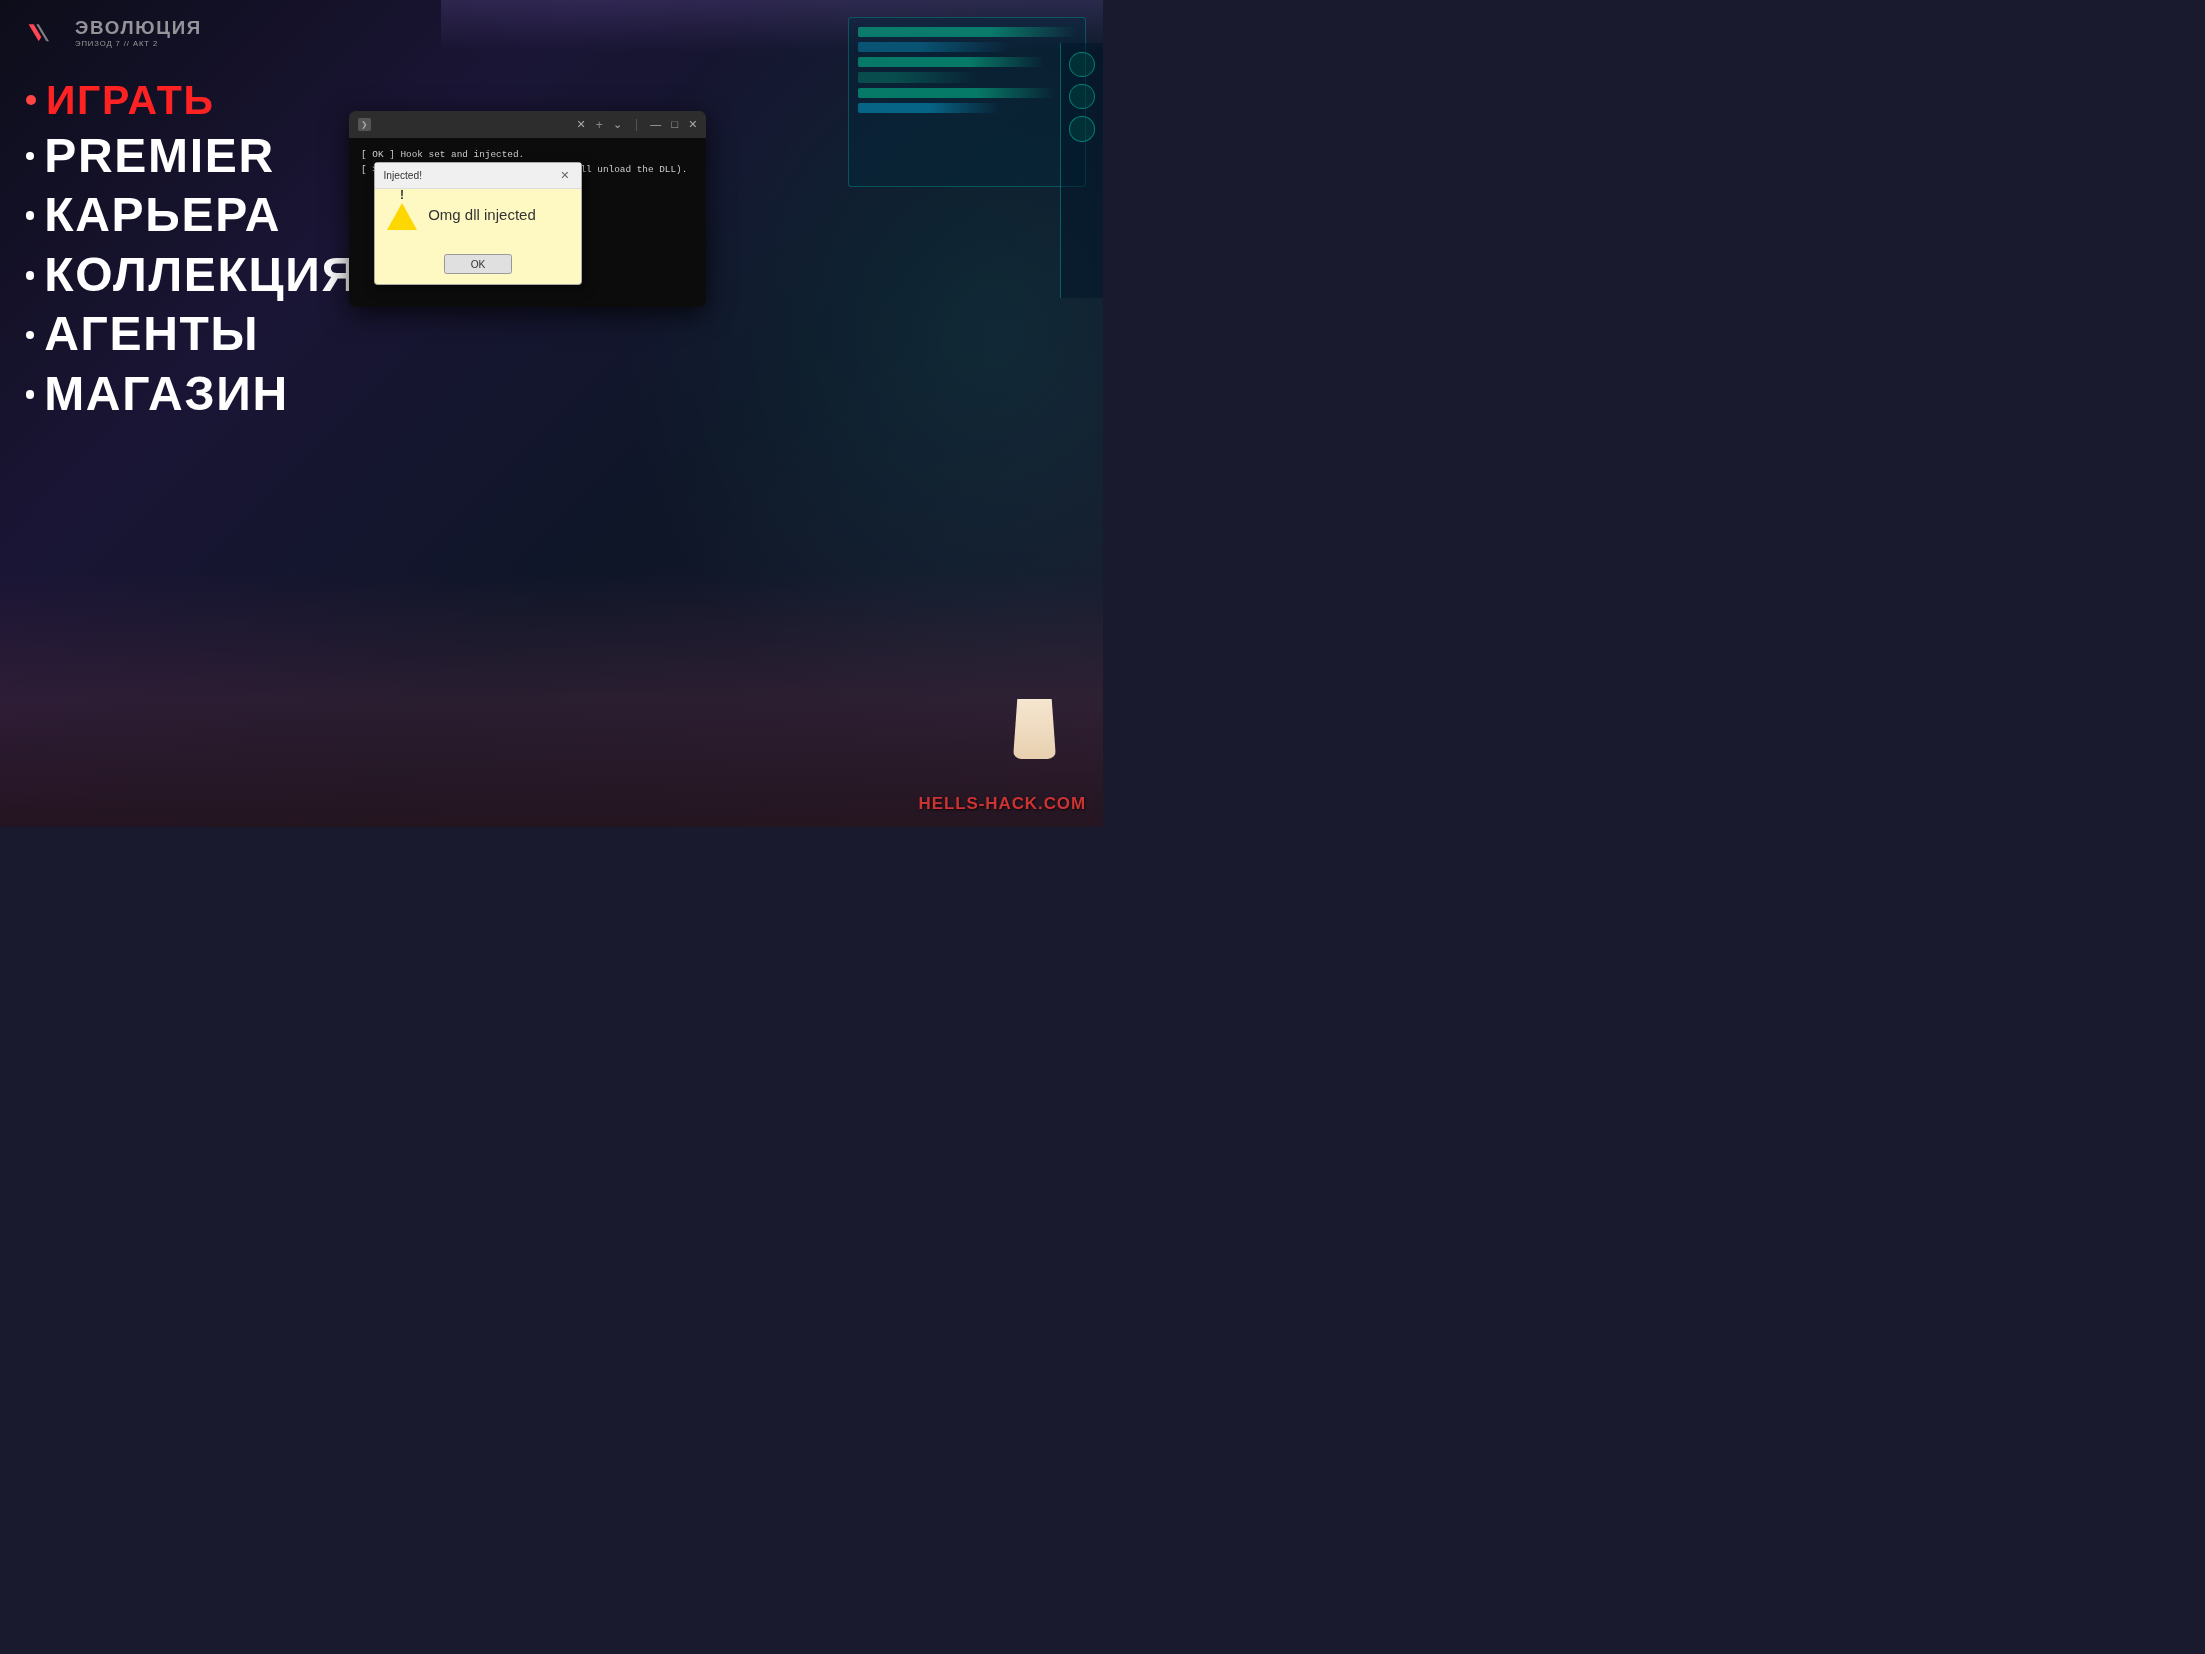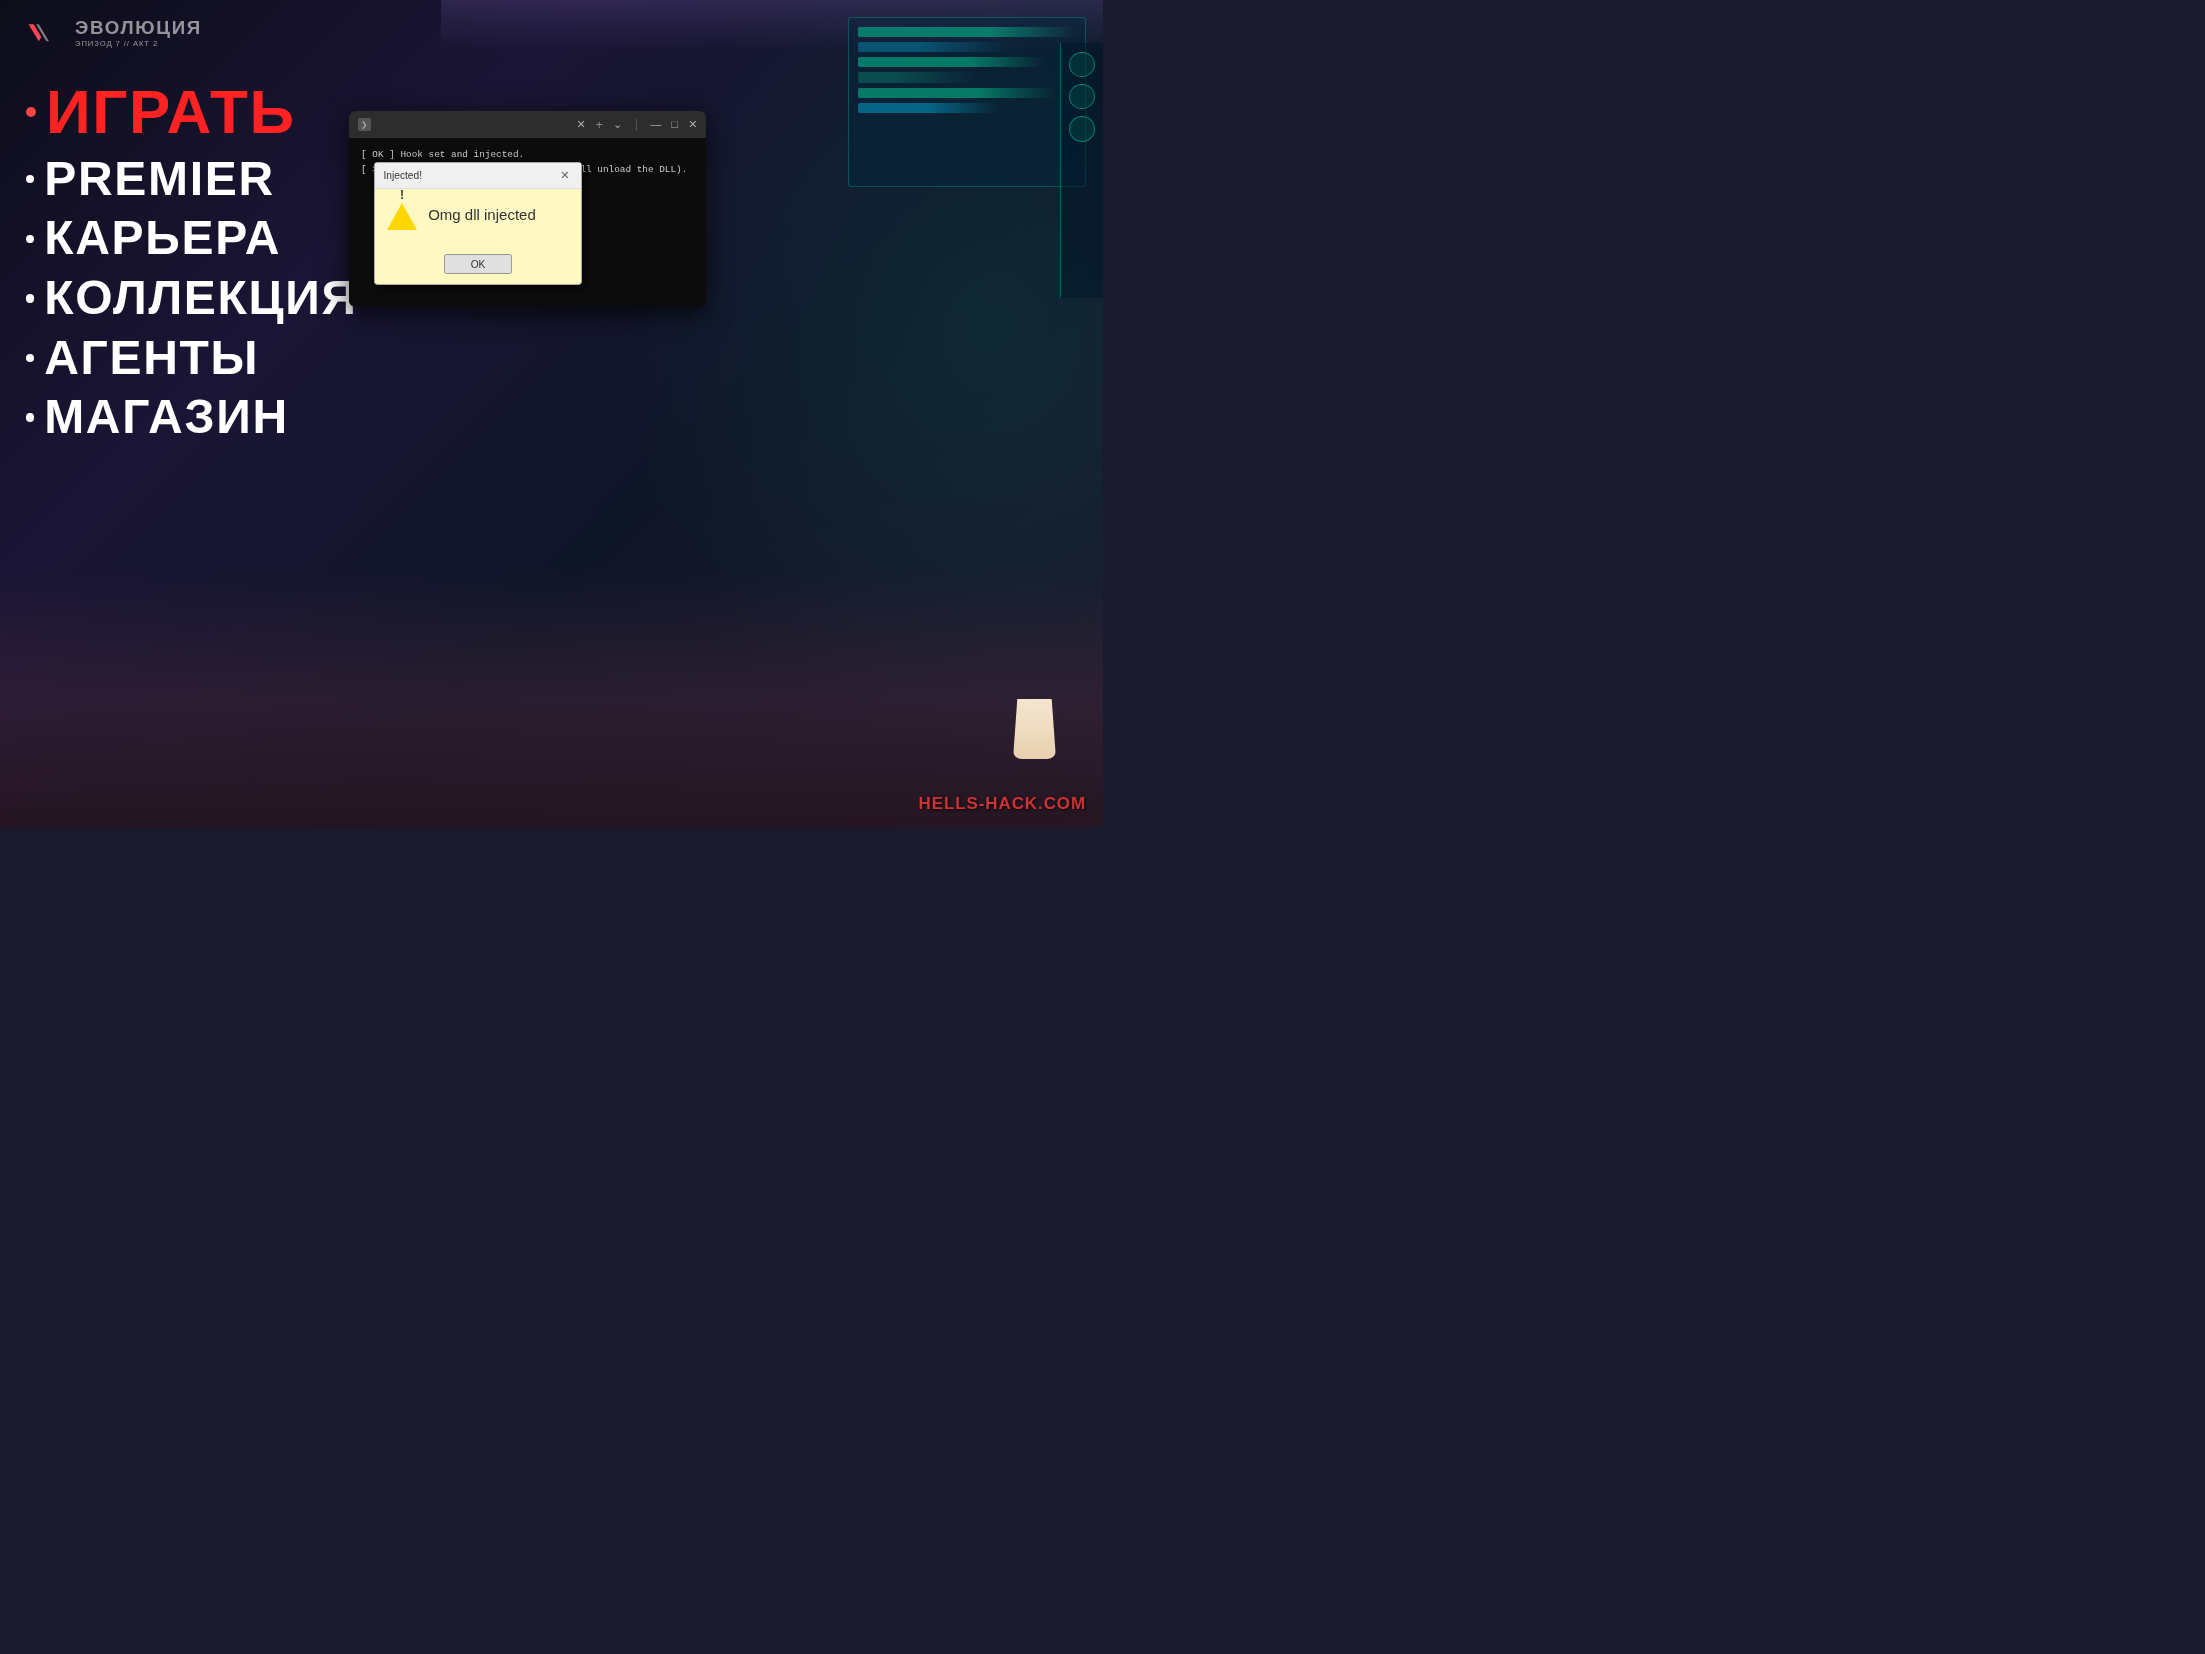--- a/index.html
+++ b/index.html
@@ -127,21 +127,21 @@
       font-weight: 900;
       color: white;
       text-transform: uppercase;
       letter-spacing: 1.7px;
       font-family: Arial Black, sans-serif;
       line-height: 1.1;
     }
 
     .menu-item-play .menu-label {
       color: #ff2222;
-      font-size: 62px;
+      font-size: 41px;
     }
 
     
     .terminal-window {
       position: absolute;
       top: 111px;
       left: 349px;
       width: 357px;
       height: 196px;
       background: #1e1e1e;

